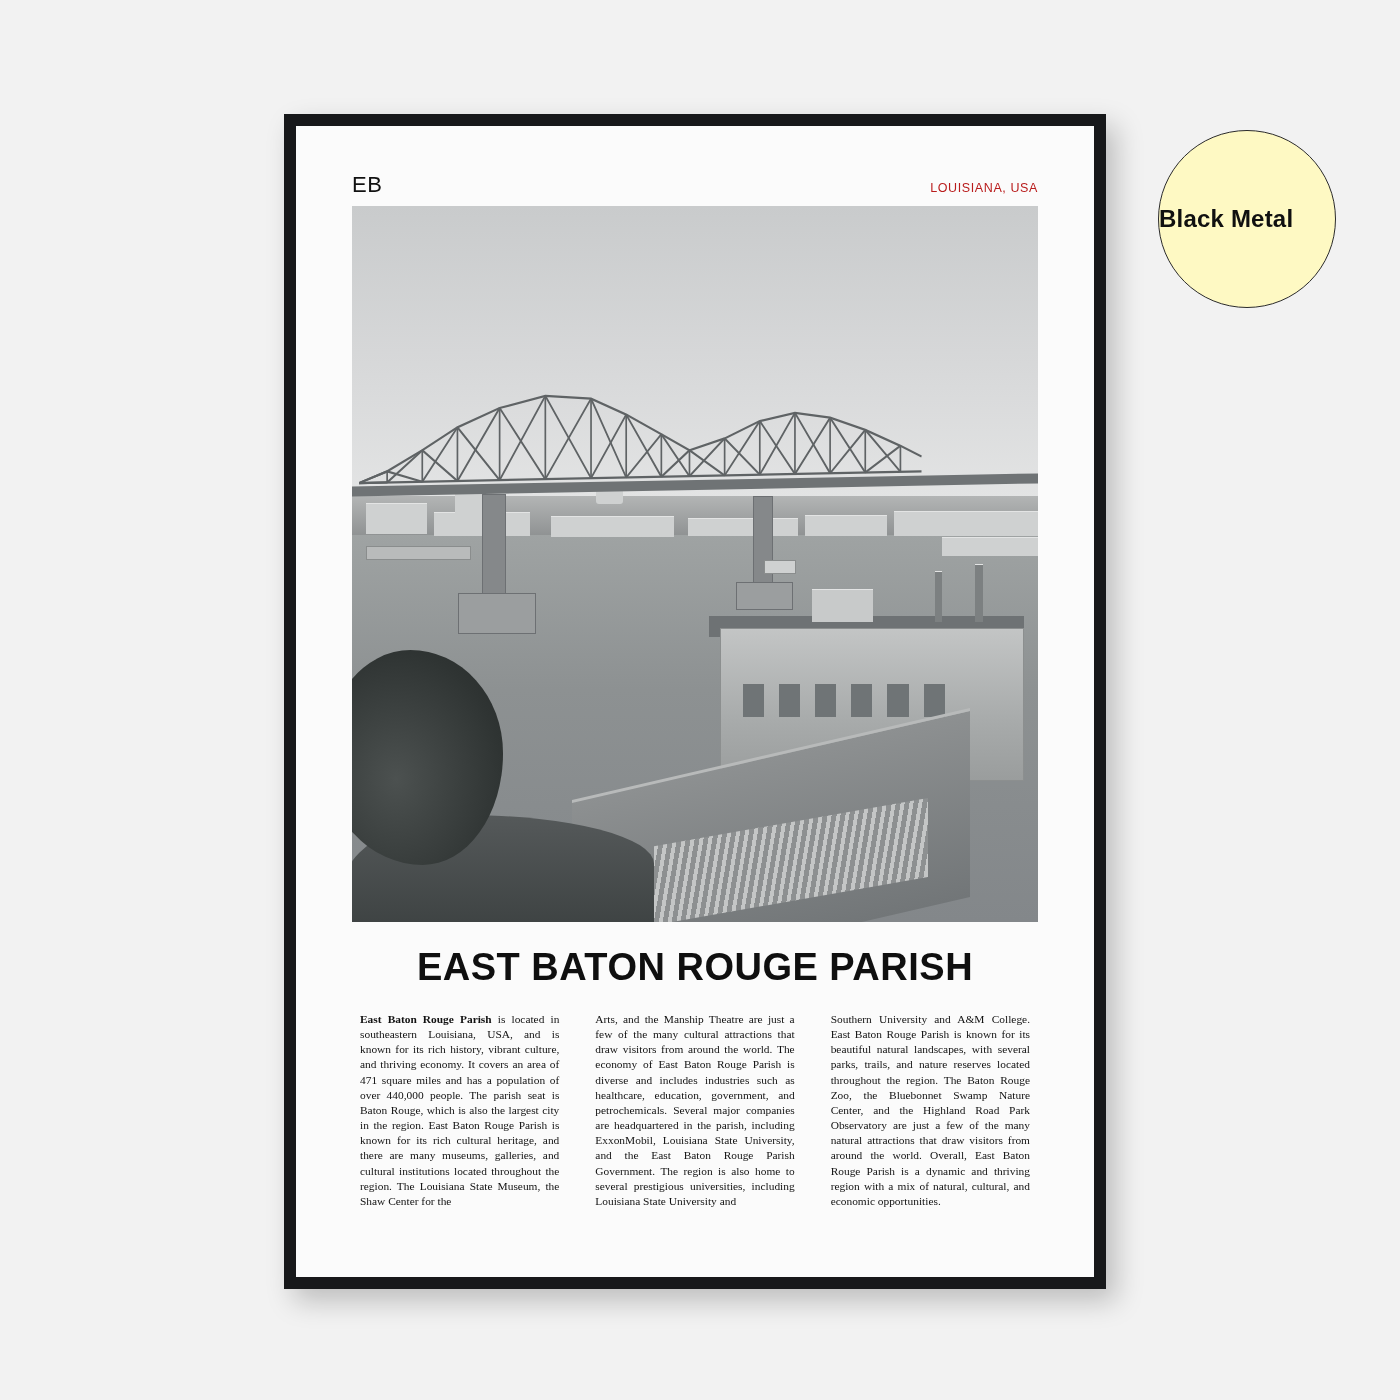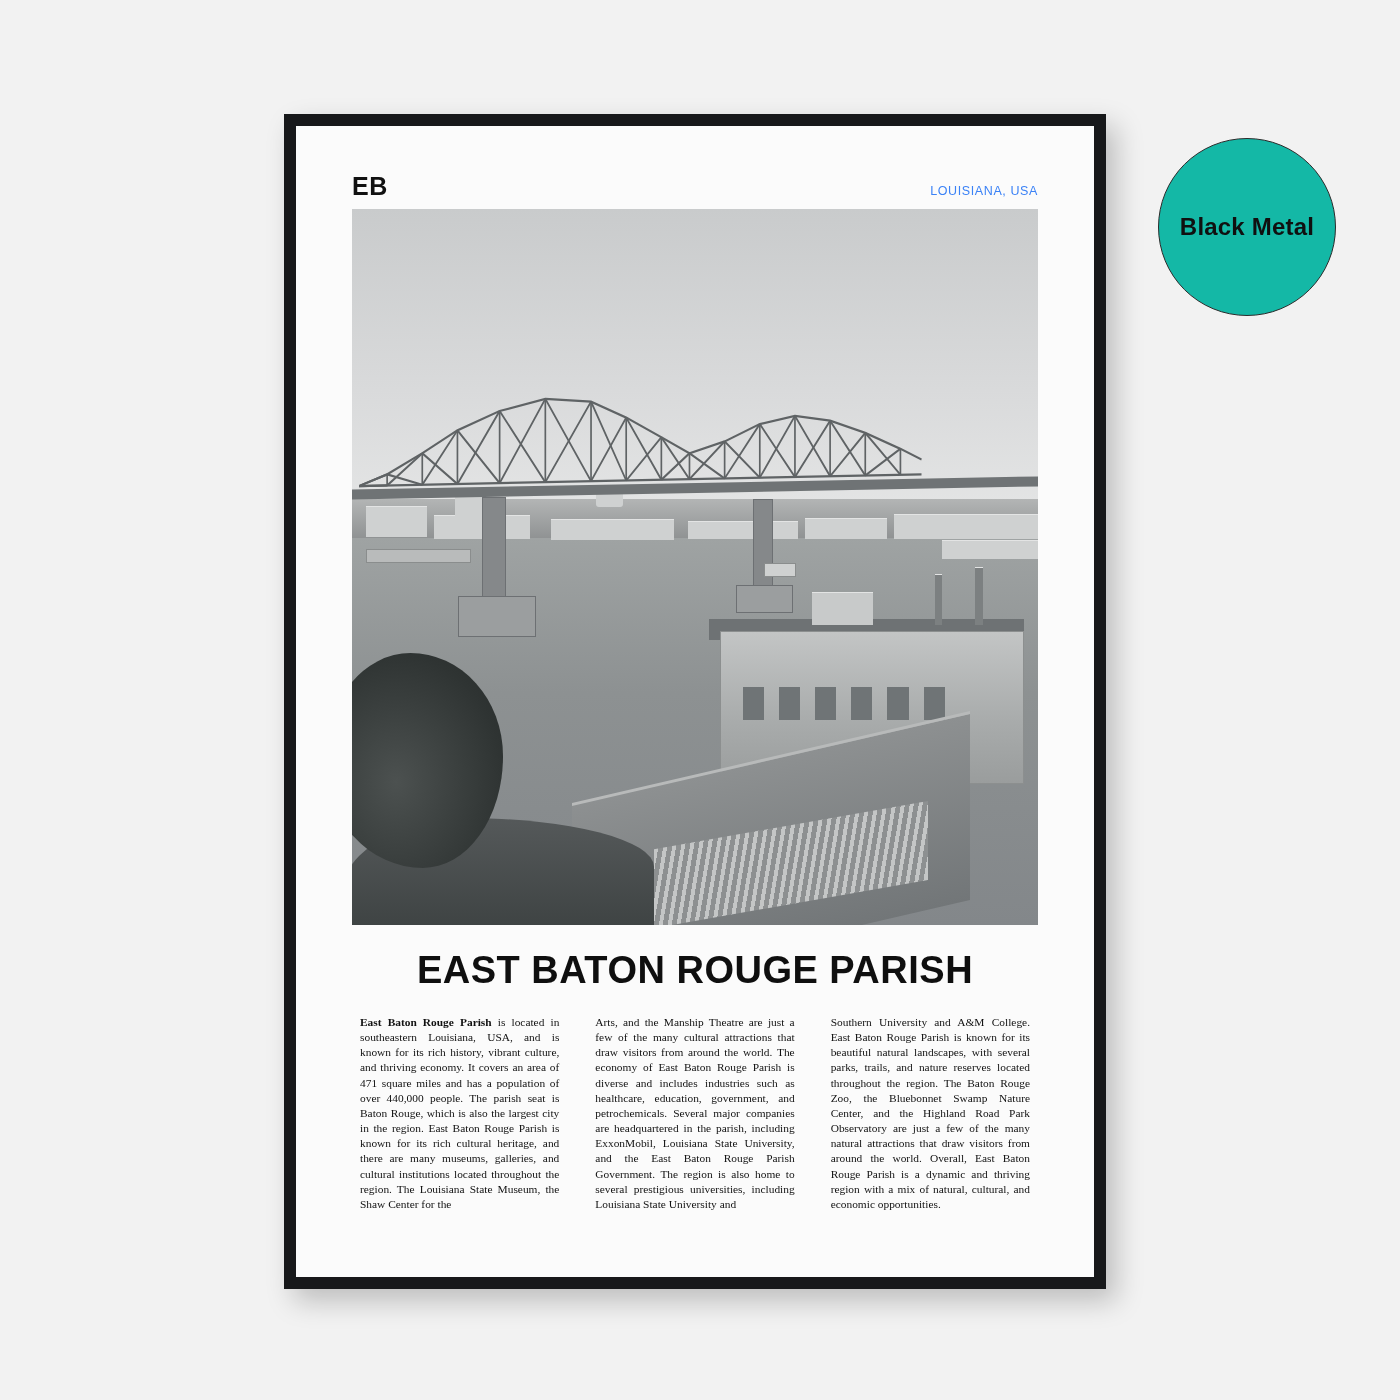--- a/index.html
+++ b/index.html
@@ -40,31 +40,31 @@
 
   
   .poster-header {
     display: flex;
     align-items: flex-end;
     justify-content: space-between;
     margin-bottom: 10px;
   }
   .poster-monogram {
     font-family: "Liberation Sans", sans-serif;
-    font-weight: bold;
-    font-size: 25px;
+    font-weight: normal;
+    font-size: 22px;
     letter-spacing: 0.5px;
     color: #111;
     line-height: 1;
   }
   .poster-region {
     font-family: "Liberation Sans", sans-serif;
     font-size: 12.5px;
     letter-spacing: 0.6px;
-    color: #3b82f6;
+    color: #b91c1c;
     line-height: 1;
     padding-bottom: 2px;
   }
 
   
   .poster-photo {
     width: 100%;
     height: 716px;
     position: relative;
     overflow: hidden;
@@ -197,29 +197,28 @@
     text-align: justify;
   }
   .poster-columns .col { flex: 1 1 0; }
   .poster-columns .col p { margin: 8px; }
   .lead-in { font-weight: bold; }
 
   
   #swatch-badge {
     position: absolute;
     left: 1158px;
-    top: 138px;
+    top: 130px;
     width: 176px;
     height: 176px;
     border-radius: 50%;
     border: 1.5px solid #2b2b2b;
-    background: #14b8a6;
+    background: #fef9c3;
     display: flex;
     align-items: center;
-    justify-content: center;
   }
   #swatch-badge .swatch-label {
     font-family: "Liberation Sans", sans-serif;
     font-weight: bold;
     font-size: 24px;
     color: #101010;
     letter-spacing: 0.2px;
   }
 </style>
 </head>

